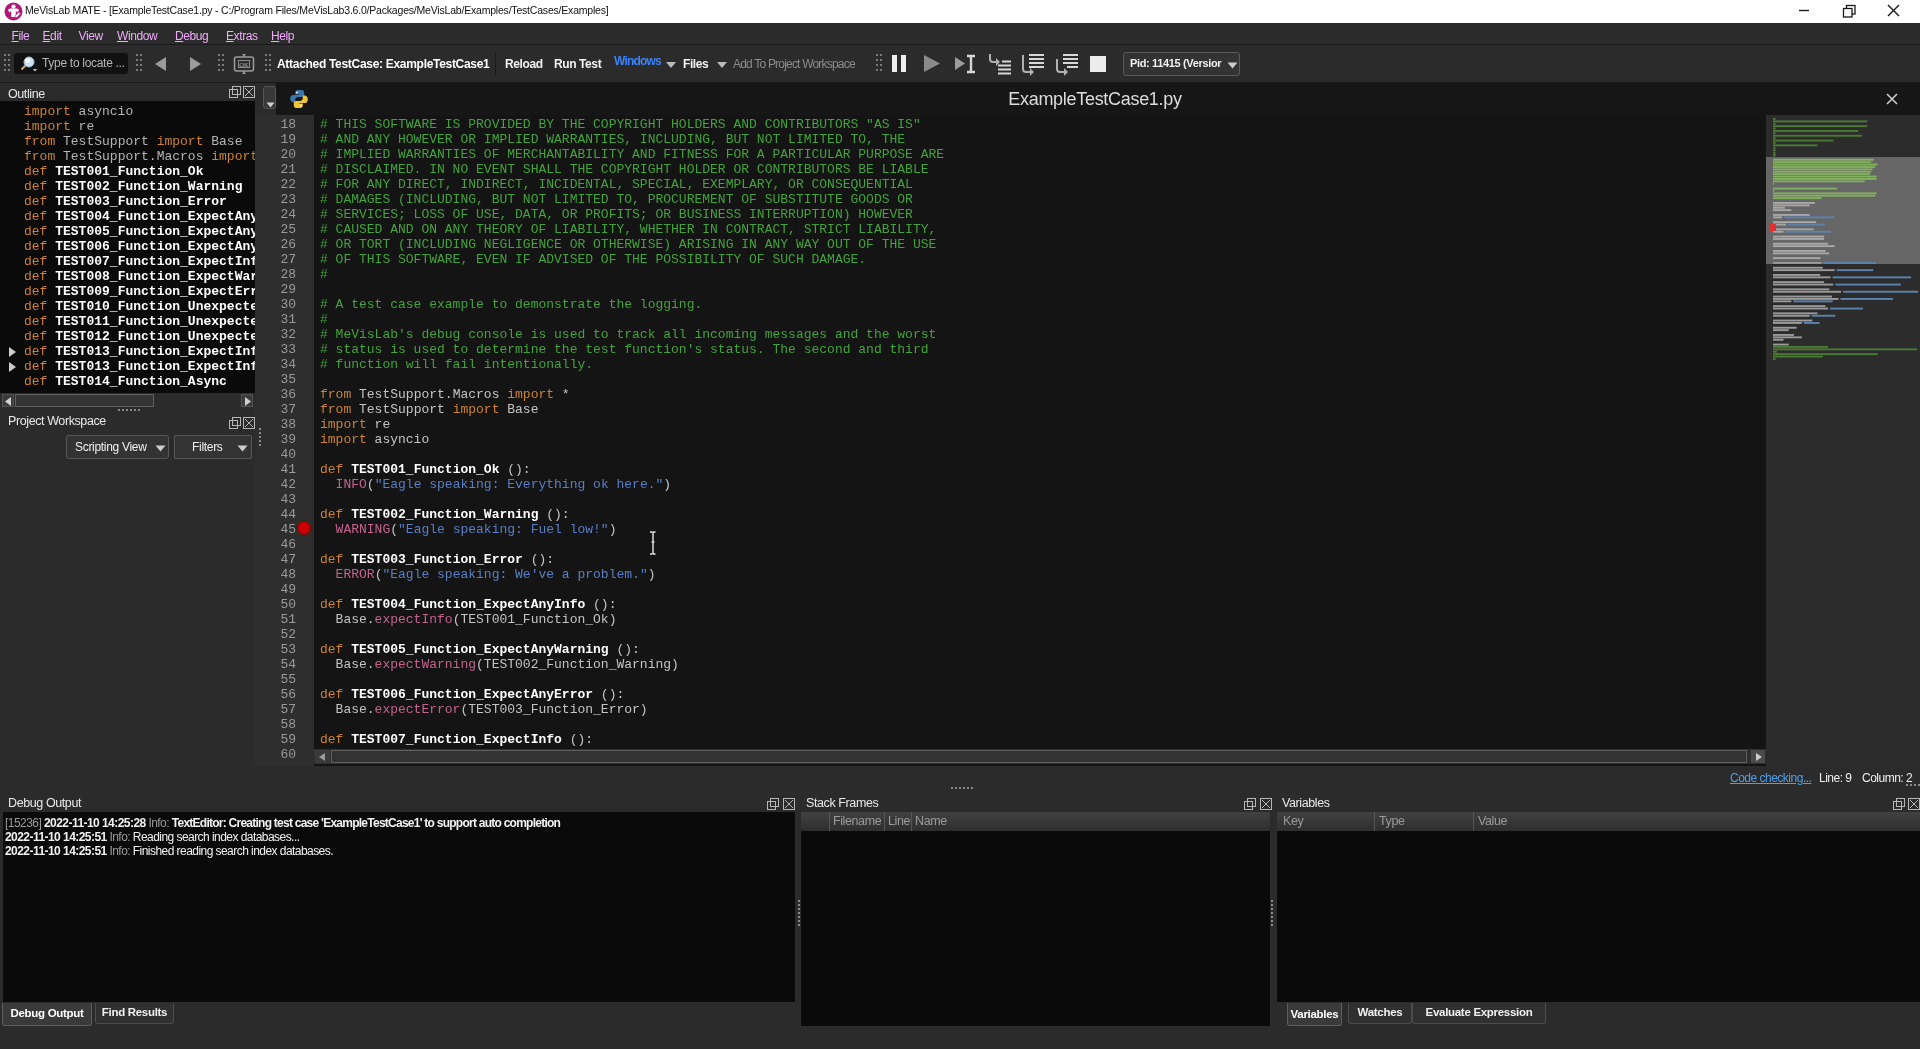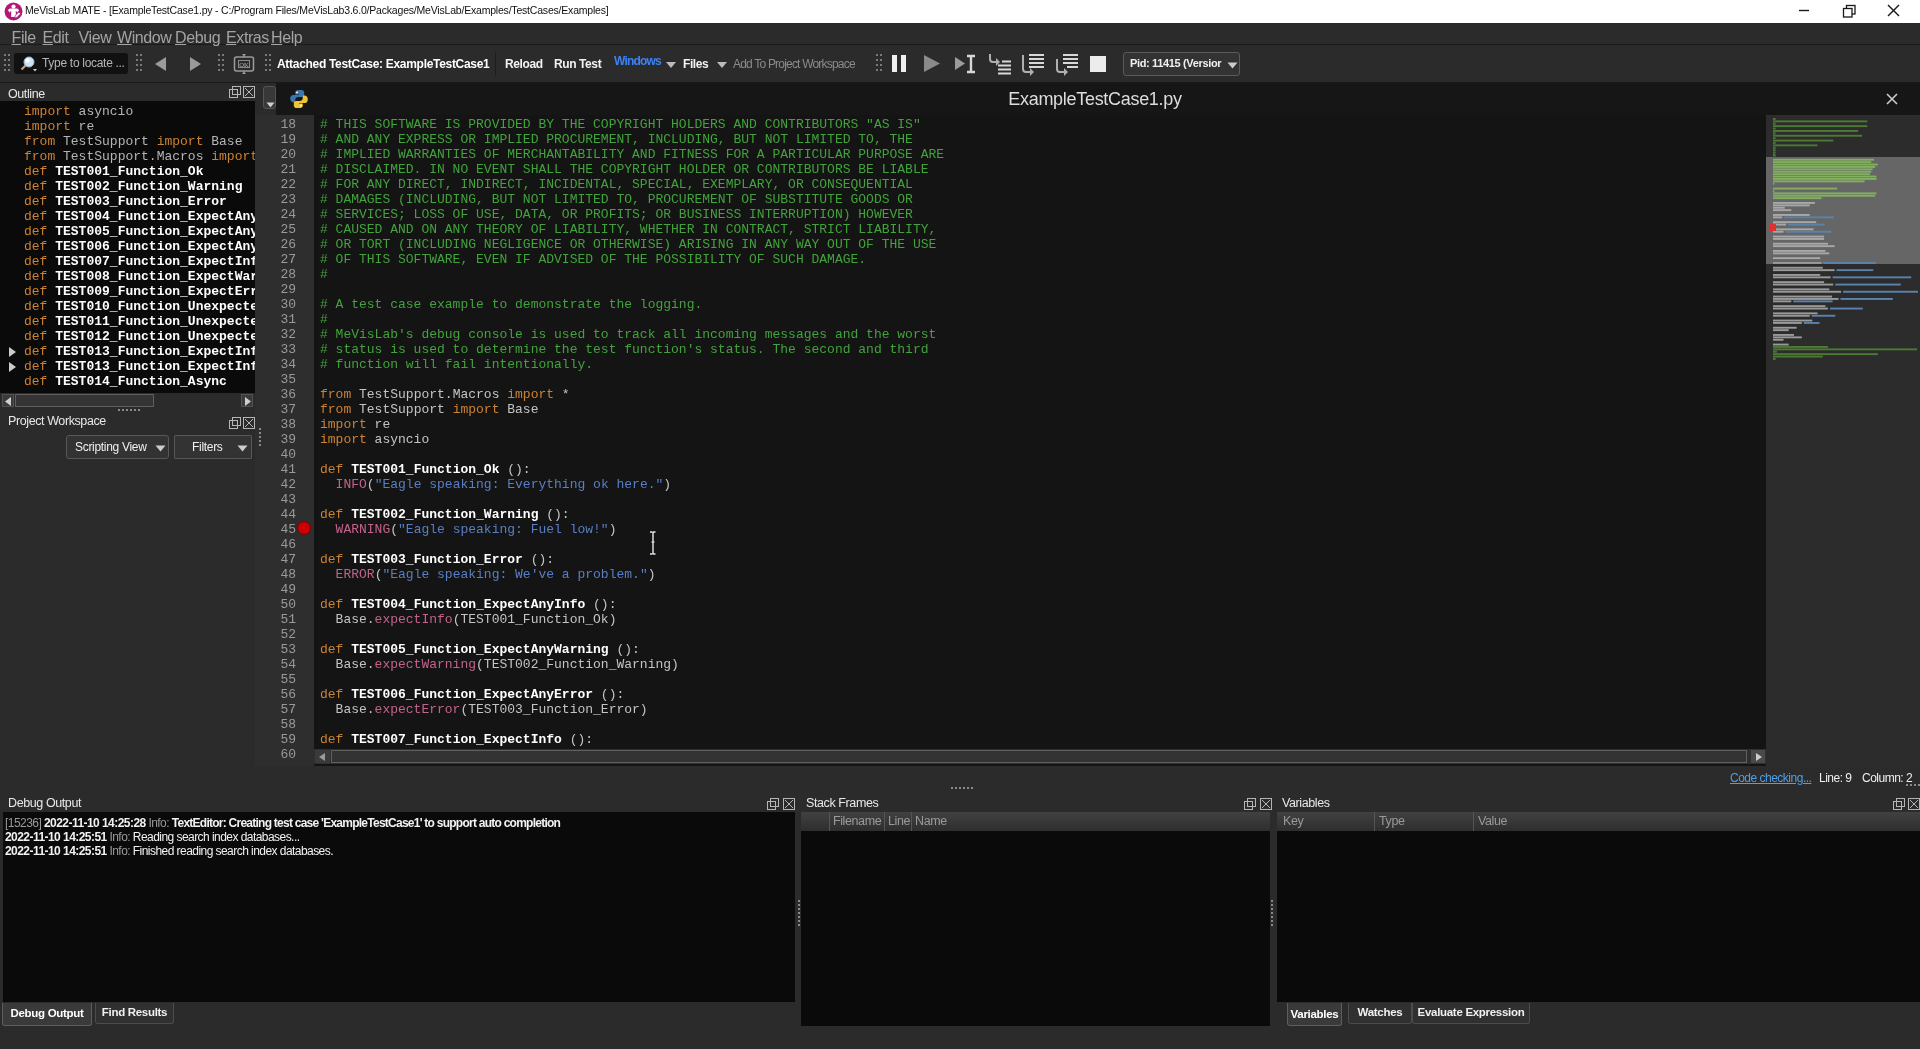--- a/index.html
+++ b/index.html
@@ -31,21 +31,21 @@
     <div class="abs" style="left:14px;top:4px;color:#101010;font-size:10.5px;letter-spacing:-0.2px;padding-left:11px;">MeVisLab MATE - [ExampleTestCase1.py - C:/Program Files/MeVisLab3.6.0/Packages/MeVisLab/Examples/TestCases/Examples]</div>
     <svg class="abs" style="left:1790px;top:0px;" width="130" height="23">
       <line x1="9" y1="10.5" x2="19" y2="10.5" stroke="#1a1a1a" stroke-width="1.4"></line>
       <rect x="56.5" y="5.5" width="8.5" height="8.5" fill="none" stroke="#1a1a1a" stroke-width="1.3"></rect>
       <rect x="53.5" y="8.5" width="8.5" height="8.5" fill="#ffffff" stroke="#1a1a1a" stroke-width="1.3"></rect>
       <line x1="98" y1="5" x2="109" y2="16" stroke="#1a1a1a" stroke-width="1.4"></line>
       <line x1="109" y1="5" x2="98" y2="16" stroke="#1a1a1a" stroke-width="1.4"></line>
     </svg>
   </div>
 
-  <div class="abs" style="left:0;top:23px;width:1920px;height:22px;background:#2b2b2b;border-bottom:1px solid #1a1a1a;color:#a3a3a3;font-size:16px;letter-spacing:-0.4px;">
+  <div class="abs" style="left:0;top:23px;width:1920px;height:22px;background:#2b2b2b;border-bottom:1px solid #1a1a1a;color:#f0abfc;font-size:12px;letter-spacing:-0.4px;">
     <span class="abs" style="left:11.5px;top:6px;"><u>F</u>ile</span>
     <span class="abs" style="left:42.5px;top:6px;"><u>E</u>dit</span>
     <span class="abs" style="left:78.5px;top:6px;">View</span>
     <span class="abs" style="left:117px;top:6px;"><u>W</u>indow</span>
     <span class="abs" style="left:175px;top:6px;"><u>D</u>ebug</span>
     <span class="abs" style="left:226px;top:6px;"><u>E</u>xtras</span>
     <span class="abs" style="left:271px;top:6px;"><u>H</u>elp</span>
   </div>
 
   <div class="abs" id="toolbar" style="left:0;top:46px;width:1920px;height:37px;background:#2b2b2b;border-bottom:1px solid #191919;">
@@ -348,21 +348,21 @@
 56
 57
 58
 59
 60</div>
     <div class="abs" style="left:42px;top:406px;width:14px;height:14px;border-radius:50%;background:#cc0000;border:1px solid #7a0000;"></div>
   </div>
 
   <div class="abs" id="code" style="left:314px;top:115px;width:1452px;height:651px;background:#141414;overflow:hidden;">
     <div class="mono" style="padding:2px 0 0 6px;font-size:13px;line-height:15px;color:#c4c4c4;white-space:pre;"><span class="c"># THIS SOFTWARE IS PROVIDED BY THE COPYRIGHT HOLDERS AND CONTRIBUTORS "AS IS"</span>
-<span class="c"># AND ANY EXPRESS OR IMPLIED PROCUREMENT, INCLUDING, BUT NOT LIMITED TO, THE</span>
+<span class="c"># AND ANY HOWEVER OR IMPLIED WARRANTIES, INCLUDING, BUT NOT LIMITED TO, THE</span>
 <span class="c"># IMPLIED WARRANTIES OF MERCHANTABILITY AND FITNESS FOR A PARTICULAR PURPOSE ARE</span>
 <span class="c"># DISCLAIMED. IN NO EVENT SHALL THE COPYRIGHT HOLDER OR CONTRIBUTORS BE LIABLE</span>
 <span class="c"># FOR ANY DIRECT, INDIRECT, INCIDENTAL, SPECIAL, EXEMPLARY, OR CONSEQUENTIAL</span>
 <span class="c"># DAMAGES (INCLUDING, BUT NOT LIMITED TO, PROCUREMENT OF SUBSTITUTE GOODS OR</span>
 <span class="c"># SERVICES; LOSS OF USE, DATA, OR PROFITS; OR BUSINESS INTERRUPTION) HOWEVER</span>
 <span class="c"># CAUSED AND ON ANY THEORY OF LIABILITY, WHETHER IN CONTRACT, STRICT LIABILITY,</span>
 <span class="c"># OR TORT (INCLUDING NEGLIGENCE OR OTHERWISE) ARISING IN ANY WAY OUT OF THE USE</span>
 <span class="c"># OF THIS SOFTWARE, EVEN IF ADVISED OF THE POSSIBILITY OF SUCH DAMAGE.</span>
 <span class="c">#</span>
 
@@ -580,21 +580,21 @@
       <span class="abs" style="left:6px;top:2px;">Key</span>
       <span class="abs" style="left:102px;top:2px;">Type</span>
       <span class="abs" style="left:201px;top:2px;">Value</span>
       <div class="abs" style="left:97px;top:0;width:1px;height:19px;background:#555;"></div>
       <div class="abs" style="left:196px;top:0;width:1px;height:19px;background:#555;"></div>
     </div>
   </div>
   <div class="abs" id="vars-tabs" style="left:1277px;top:1002px;width:643px;height:30px;">
     <div class="abs" style="left:10px;top:1px;width:55px;height:23px;background:#3a3a3a;border:1px solid #5e5e5e;border-top:none;border-radius:0 0 3px 3px;text-align:center;color:#ffffff;font-size:11.5px;letter-spacing:-0.3px;font-weight:bold;line-height:23px;">Variables</div>
     <div class="abs" style="left:71px;top:1px;width:64px;height:21px;background:#303030;border:1px solid #4c4c4c;border-top:none;border-radius:0 0 3px 3px;text-align:center;color:#f0f0f0;font-size:11.5px;letter-spacing:-0.3px;font-weight:bold;line-height:19px;">Watches</div>
-    <div class="abs" style="left:135px;top:1px;width:118px;height:21px;background:#303030;border:1px solid #4c4c4c;border-top:none;border-radius:0 0 3px 3px;text-align:center;color:#f0f0f0;font-size:11.5px;letter-spacing:-0.3px;font-weight:bold;line-height:19px;">Evaluate Expression</div>
+    <div class="abs" style="left:135px;top:1px;width:134px;height:21px;background:#303030;border:1px solid #4c4c4c;border-top:none;border-radius:0 0 3px 3px;text-align:center;color:#f0f0f0;font-size:11.5px;letter-spacing:-0.3px;font-weight:bold;line-height:19px;">Evaluate Expression</div>
   </div>
 
   <svg class="abs" style="left:259px;top:428px" width="4" height="20">
       <g fill="#8a8a8a">
         <rect y="0" width="2" height="2"></rect>
         <rect y="4" width="2" height="2"></rect>
         <rect y="8" width="2" height="2"></rect>
         <rect y="12" width="2" height="2"></rect>
         <rect y="16" width="2" height="2"></rect>
       </g>

